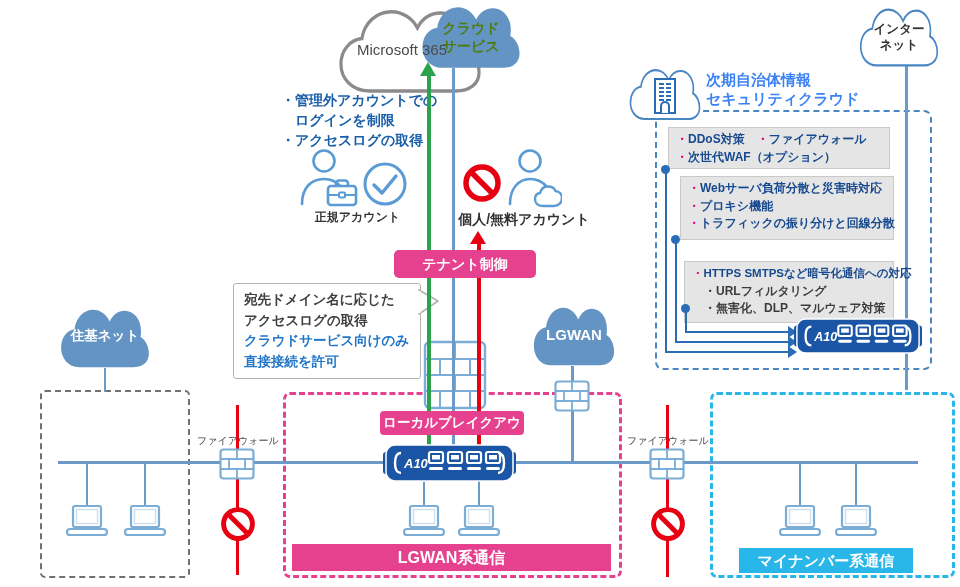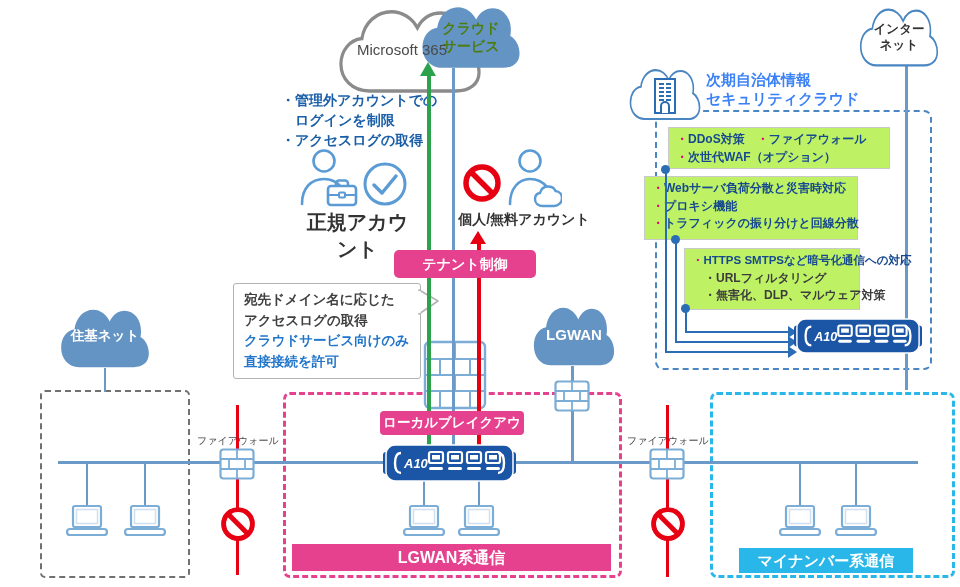--- a/index.html
+++ b/index.html
@@ -4,21 +4,21 @@
 <style>
   html,body{margin:0;padding:0;background:#fff;}
   #canvas{position:relative;width:960px;height:587px;background:#fff;overflow:hidden;
           font-family:"Liberation Sans","DejaVu Sans",sans-serif;}
   .abs{position:absolute;}
   .z1{z-index:1}.z2{z-index:2}.z3{z-index:3}.z4{z-index:4}.z5{z-index:5}
   .zone{position:absolute;box-sizing:border-box;z-index:1;}
   .footer{position:absolute;z-index:5;color:#fff;font-weight:bold;text-align:center;}
   .pink-label{position:absolute;z-index:5;background:#e5418f;color:#fff;font-weight:bold;
               text-align:center;border-radius:5px;}
-  .secbox{position:absolute;z-index:3;background:#bef264;border:1.5px solid #c9c9c9;
+  .secbox{position:absolute;z-index:3;background:#e5e5e5;border:1.5px solid #c9c9c9;
           box-sizing:border-box;padding:3px 7px;font-size:12px;font-weight:bold;
           color:#17498f;line-height:17.5px;white-space:nowrap;}
   .bullet{color:#e4007f;}
   .subline{color:#3c3c3c;padding-left:12px;}
   .note{position:absolute;z-index:3;color:#1a5fa8;font-weight:bold;font-size:14px;line-height:20px;white-space:nowrap;}
   .cloud-text{position:absolute;z-index:4;text-align:center;font-weight:bold;}
   .vline,.hline{position:absolute;}
   .steel{background:#6b9ac9;}
   .conn{background:#2a6db5;}
   .arrow-up{position:absolute;width:0;height:0;border-left:8px solid transparent;border-right:8px solid transparent;}
@@ -112,27 +112,27 @@
   <div class="abs z3" style="left:706px;top:70px;width:170px;font-size:15px;font-weight:bold;color:#3b82f6;line-height:19px;">
     <div>次期自治体情報</div>
     <div>セキュリティクラウド</div>
   </div>
 
   <div class="secbox" style="left:668px;top:127px;width:222px;height:42px;">
     <div><span class="bullet">・</span><span>DDoS対策</span><span style="margin-left:12px;"><span class="bullet">・</span><span>ファイアウォール</span></span></div>
     <div><span class="bullet">・</span><span>次世代WAF（オプション）</span></div>
   </div>
 
-  <div class="secbox" style="left:644px;top:176px;width:214px;height:64px;">
+  <div class="secbox" style="left:680px;top:176px;width:214px;height:64px;">
     <div><span class="bullet">・</span><span>Webサーバ負荷分散と災害時対応</span></div>
     <div><span class="bullet">・</span><span>プロキシ機能</span></div>
     <div><span class="bullet">・</span><span>トラフィックの振り分けと回線分散</span></div>
   </div>
 
-  <div class="secbox" style="left:684px;top:248px;width:176px;height:62px;">
+  <div class="secbox" style="left:684px;top:261px;width:210px;height:62px;">
     <div style="font-size:11.5px;"><span class="bullet">・</span><span>HTTPS SMTPSなど暗号化通信への対応</span></div>
     <div class="subline"><span>・</span><span>URLフィルタリング</span></div>
     <div class="subline"><span>・</span><span>無害化、DLP、マルウェア対策</span></div>
   </div>
 
   <div class="abs z3" style="left:661px;top:165px;width:9px;height:9px;border-radius:50%;background:#2a6db5;"></div>
   <div class="abs z3" style="left:671px;top:235px;width:9px;height:9px;border-radius:50%;background:#2a6db5;"></div>
   <div class="abs z3" style="left:681px;top:304px;width:9px;height:9px;border-radius:50%;background:#2a6db5;"></div>
   <div class="vline conn z3" style="left:664.5px;top:169px;width:2px;height:184px;"></div>
   <div class="vline conn z3" style="left:674.5px;top:239px;width:2px;height:104px;"></div>
@@ -183,21 +183,21 @@
     <rect x="30" y="38" width="28" height="19" rx="3" fill="#fff" stroke="#5b9bd5" stroke-width="2.6"></rect>
     <path d="M38,38 v-2.5 a3,3 0 0 1 3,-3 h6 a3,3 0 0 1 3,3 v2.5" fill="none" stroke="#5b9bd5" stroke-width="2.6"></path>
     <path d="M30,47 h10 m8,0 h10" stroke="#5b9bd5" stroke-width="2.2"></path>
     <rect x="41" y="44.5" width="6" height="5" rx="1" fill="none" stroke="#5b9bd5" stroke-width="2"></rect>
   </svg>
 
   <svg class="abs z3" style="left:361px;top:160px;" width="48" height="48" viewBox="0 0 48 48">
     <circle cx="24" cy="24" r="20" fill="#fff" stroke="#5b9bd5" stroke-width="3"></circle>
     <polyline points="13,25 21,33 35,16" fill="none" stroke="#5b9bd5" stroke-width="3.5" stroke-linecap="round" stroke-linejoin="round"></polyline>
   </svg>
-  <div class="iconlabel" style="left:300px;top:209px;width:115px;font-size:20px;">正規アカウント</div>
+  <div class="iconlabel" style="left:300px;top:209px;width:115px;font-size:12px;">正規アカウント</div>
 
   <svg class="abs z5" style="left:462px;top:163px;" width="40" height="40" viewBox="0 0 40 40">
     <circle cx="20" cy="20" r="16" fill="#fff" stroke="#e60012" stroke-width="5.5"></circle>
     <line x1="9.5" y1="9.5" x2="30.5" y2="30.5" stroke="#e60012" stroke-width="5.5"></line>
   </svg>
   <svg class="abs z3" style="left:506px;top:148px;" width="56" height="62" viewBox="0 0 56 62">
     <g fill="none" stroke="#5b9bd5" stroke-width="2.6" stroke-linecap="round">
       <circle cx="24" cy="13" r="10.5" fill="#fff"></circle>
       <path d="M4,56 C4,40 13,31 24,31 C31,31 37,34 41,39"></path>
     </g>

